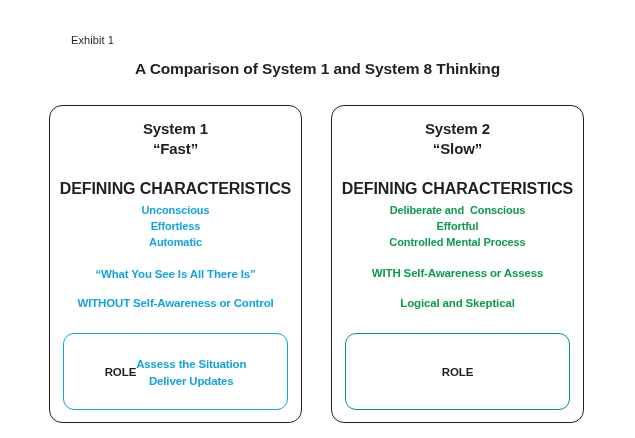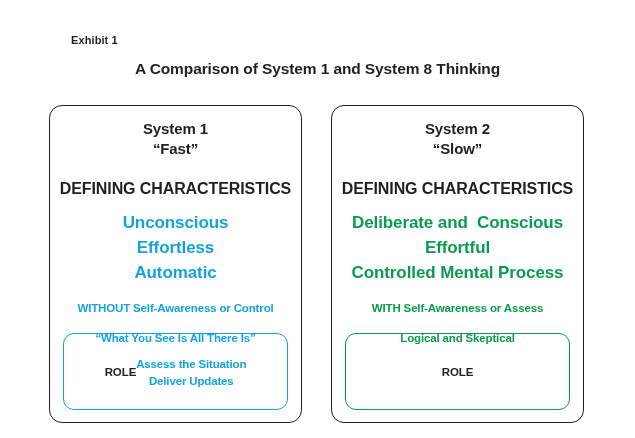--- a/index.html
+++ b/index.html
@@ -15,21 +15,21 @@
     font-family: "Liberation Sans", sans-serif;
     color: #231f20;
     -webkit-font-smoothing: antialiased;
   }
 
   .exhibit-label {
     position: absolute;
     left: 35px;
     top: 34px;
     font-size: 11px;
-    font-weight: bold;
+    font-weight: normal;
     letter-spacing: 0.1px;
     color: #231f20;
     padding-left: 36px;
   }
 
   .page-title {
     position: absolute;
     left: 0;
     right: 0;
     top: 60px;
@@ -80,22 +80,22 @@
 
   .section-title {
     margin-top: 21px;
     font-size: 16px;
     font-weight: bold;
     letter-spacing: -0.1px;
     color: #231f20;
   }
 
   .trait-list {
-    margin-top: 13px;
-    font-size: 17px;
+    margin-top: 4px;
+    font-size: 11px;
     font-weight: bold;
     line-height: 1.46;
     letter-spacing: -0.1px;
     white-space: pre;
   }
 
   .statement {
     margin-top: 17px;
     font-size: 11.5px;
     font-weight: bold;
@@ -152,23 +152,23 @@
         <div>System 1</div>
         <div>“Fast”</div>
       </div>
 
       <div class="section-title">DEFINING CHARACTERISTICS</div>
 
       <div class="trait-list tone-blue">Unconscious
 Effortless
 Automatic</div>
 
+      <div class="statement quote tone-blue">“What You See Is All There Is”</div>
+
       <div class="statement tone-blue">WITHOUT Self-Awareness or Control</div>
-
-      <div class="statement quote tone-blue">“What You See Is All There Is”</div>
 
       <div class="role-box tone-blue">
         <div class="role-title">ROLE</div>
         <div class="role-lines tone-blue">Assess the Situation
 Deliver Updates</div>
       </div>
 
     </div>
   </div>
 

